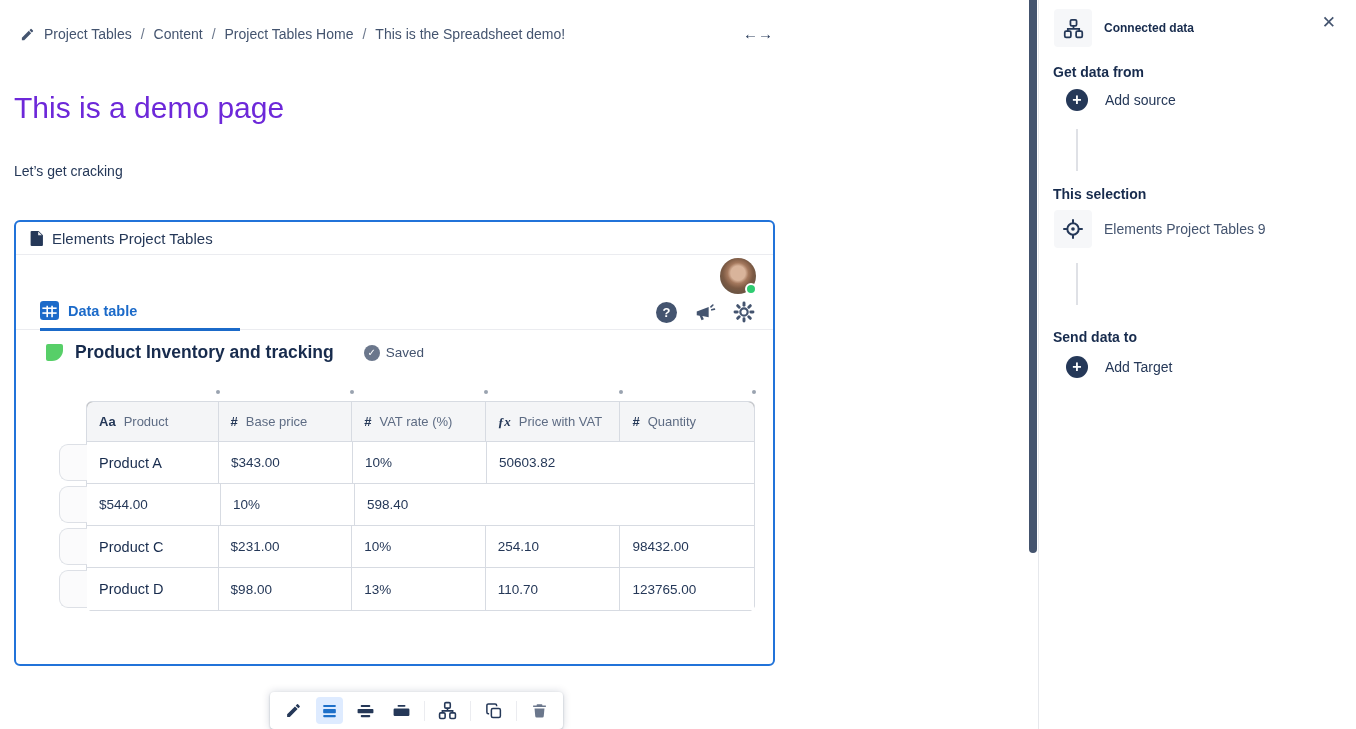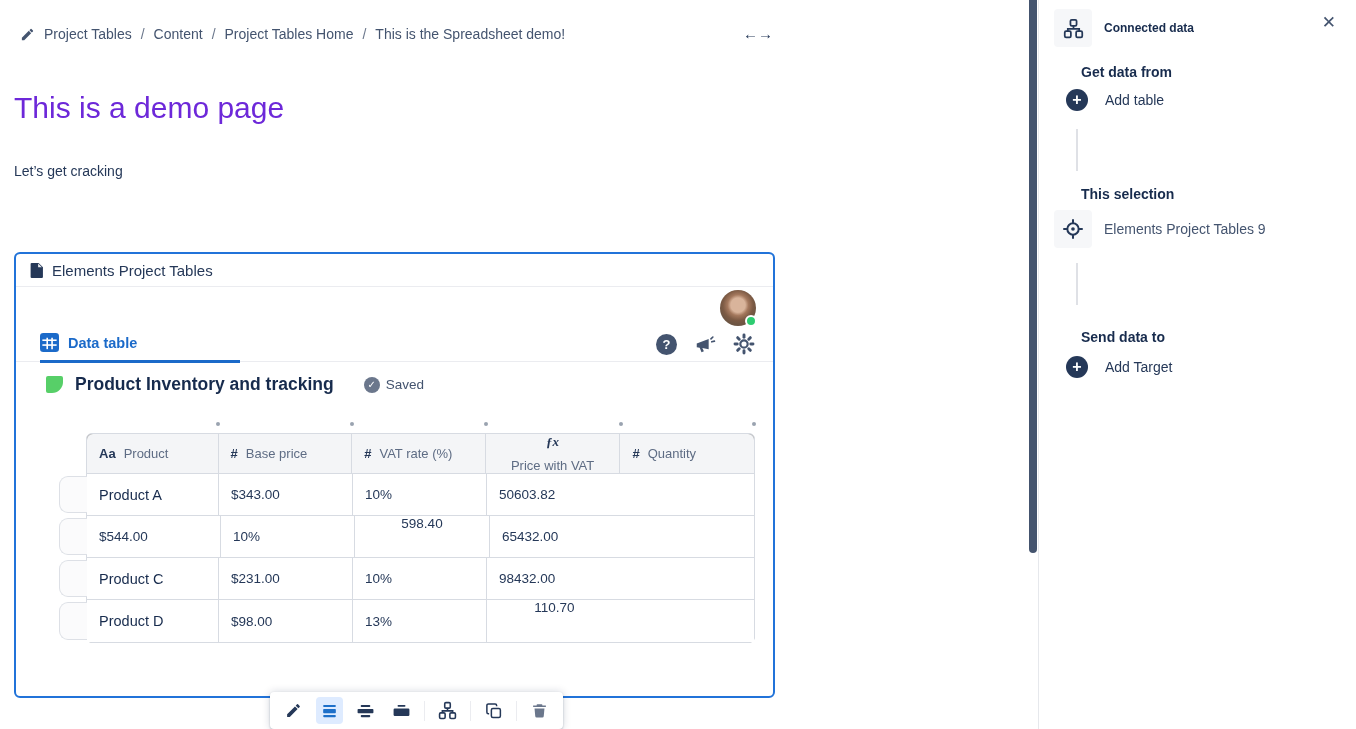--- a/index.html
+++ b/index.html
@@ -14,21 +14,21 @@
   #breadcrumb .crumb { cursor:pointer; }
   #breadcrumb .sep { color:#6B778C; }
   #resize-arrows { top:25px; left:743px; font-size:15px; font-weight:700; color:#253858;
     letter-spacing:0px; cursor:pointer; }
 
   
   #page-title { top:91px; left:14px; font-size:30px; font-weight:500; color:#6d28d9; }
   #page-intro { top:163px; left:14px; font-size:14px; color:#253858; }
 
   
-  #widget { top:252px; left:14px; width:761px; height:446px; background:#fff;
+  #widget { top:220px; left:14px; width:761px; height:446px; background:#fff;
     border:2px solid #2173D9; border-radius:6px;text-align:right; }
   #widget-header { position:absolute; top:0; left:0; right:0; height:33px;
     display:flex; align-items:center; gap:9px; padding-left:14px;
     border-bottom:1px solid #EBECF0; font-size:15px; color:#253858; }
   #avatar { position:absolute; top:36px; right:17px; width:36px; height:36px; border-radius:50%;
     background:
       radial-gradient(circle at 50% 42%, #d9b49b 0 26%, #a4785d 38%, #7c5a44 55%, #6d5543 70%),
       #8e9382; cursor:pointer; }
   #avatar .presence { position:absolute; right:-1px; bottom:-1px; width:12px; height:12px;
     border-radius:50%; background:#2ECC71; border:2px solid #fff; }
@@ -51,21 +51,21 @@
     font-size:10px; display:flex; align-items:center; justify-content:center; }
   #saved-badge .txt { font-size:13.5px; color:#44546F; }
 
   
   #sheet { position:absolute; top:168px; left:70px; width:669px; }
   .col-dot { position:absolute; top:0; width:4px; height:4px; border-radius:50%; background:#9AA3B0; }
   #grid { position:absolute; top:11px; left:0; width:669px; border:1px solid #D7DBE2; border-radius:6px; background:#a3a3a3; }
   .trow { display:flex; position:relative; }
   .tcell { border-right:1px solid #D7DBE2; display:flex; align-items:center; padding:0 12px; }
   .tcell:last-child { border-right:none; }
-  .c0{width:132px;} .c1{width:134px;} .c2{width:134px;} .c3{width:135px;flex-direction:column;} .c4{width:134px;}
+  .c0{width:132px;} .c1{width:134px;} .c2{width:134px;} .c3{width:135px;} .c4{width:134px;}
   #grid .head { height:40px; background:#F4F5F7; border-bottom:1px solid #D7DBE2; border-radius:6px 6px 0 0; }
   #grid .head .tcell { gap:8px; cursor:pointer; background:transparent; }
   .col-ic { font-size:13px; font-weight:700; color:#253858; }
   .col-ic.fx { font-style:italic; font-family:"Liberation Serif", serif; font-weight:700; }
   .col-lab { font-size:13px; color:#5E6C84; }
   #grid .drow { height:42px; border-bottom:1px solid #D7DBE2; background:#fff; }
   #grid .drow:last-child { border-bottom:none; }
   .cell-name { font-size:14.5px; color:#172B4D; }
   .cell-num { font-size:13.5px; color:#253858; }
   .row-handle { position:absolute; left:-28px; top:2px; bottom:2px; width:28px;
@@ -86,21 +86,21 @@
   #scroll-thumb { top:0; left:1029px; width:8px; height:553px; background:#44546E;
     border-radius:0 0 4px 4px; cursor:pointer; }
 
   
   #panel { top:0; left:1040px; width:316px; height:729px; background:#fff; }
   #panel-header { position:absolute; top:9px; left:14px; right:14px; display:flex; align-items:center; }
   .icon-box { width:38px; height:38px; border-radius:4px; background:#F6F7F9;
     display:flex; align-items:center; justify-content:center; }
   #panel-title { margin-left:12px; font-size:12px; font-weight:600; color:#172B4D; }
   #panel-close { position:absolute; top:12px; right:20px; font-size:17px; color:#44546F; cursor:pointer; }
-  .section-label { position:absolute; left:13px; font-size:14px; font-weight:600; color:#172B4D;margin-left:28px; }
+  .section-label { position:absolute; left:13px; font-size:14px; font-weight:600; color:#172B4D; }
   .add-row { position:absolute; left:26px; display:flex; align-items:center; gap:17px; cursor:pointer; }
   .plus-circle { width:22px; height:22px; border-radius:50%; background:#253858; color:#fff;
     display:flex; align-items:center; justify-content:center; font-size:16px; font-weight:700; line-height:1; }
   .add-label { font-size:14px; font-weight:500; color:#253858; }
   .vline { position:absolute; left:36px; width:2px; height:42px; background:#DFE1E6; }
   #selection-row { position:absolute; top:210px; left:14px; display:flex; align-items:center; gap:12px; cursor:pointer; }
   #selection-label { font-size:14px; color:#44546F; }
 
   svg { display:block; }
 </style>
@@ -237,35 +237,36 @@
           <div class="tcell c0 cell-name">Product A</div>
           <div class="tcell c1 cell-num">$343.00</div>
           <div class="tcell c2 cell-num">10%</div>
           <div class="tcell c4 cell-num">50603.82</div>
         </div>
         <div class="trow drow">
           <span class="row-handle"></span>
           <div class="tcell c1 cell-num">$544.00</div>
           <div class="tcell c2 cell-num">10%</div>
           <div class="tcell c3 cell-num">598.40</div>
-          <div class="tcell c4 cell-num">65432.00</div>
         </div>
         <div class="trow drow">
           <span class="row-handle"></span>
           <div class="tcell c0 cell-name">Product C</div>
           <div class="tcell c1 cell-num">$231.00</div>
           <div class="tcell c2 cell-num">10%</div>
+          <div class="tcell c3 cell-num">254.10</div>
           <div class="tcell c4 cell-num">98432.00</div>
         </div>
         <div class="trow drow">
           <span class="row-handle"></span>
           <div class="tcell c0 cell-name">Product D</div>
           <div class="tcell c1 cell-num">$98.00</div>
           <div class="tcell c2 cell-num">13%</div>
           <div class="tcell c3 cell-num">110.70</div>
+          <div class="tcell c4 cell-num">123765.00</div>
         </div>
       </div>
 
     </div>
   </div>
 
   <div id="toolbar" class="abs">
     <span class="tb-btn">
       <svg width="17" height="17" viewBox="0 0 24 24">
           <path fill="#253858" d="M3 17.25V21h3.75L17.81 9.94l-3.75-3.75L3 17.25zM20.71 7.04a1 1 0 0 0 0-1.41l-2.34-2.34a1 1 0 0 0-1.41 0l-1.83 1.83 3.75 3.75 1.83-1.83z"></path>
@@ -334,21 +335,21 @@
             <path d="M12 9v3.5M5.5 15v-2.5h13V15"></path>
           </svg>
       </span>
       <span id="panel-title">Connected data</span>
     </div>
     <span id="panel-close">✕</span>
 
     <span class="section-label" style="top:64px">Get data from</span>
     <div class="add-row" style="top:89px">
       <span class="plus-circle">+</span>
-      <span class="add-label">Add table</span>
+      <span class="add-label">Add source</span>
     </div>
 
     <span class="vline" style="top:129px"></span>
 
     <span class="section-label" style="top:186px">This selection</span>
     <div id="selection-row">
       <span class="icon-box">
         <svg width="22" height="22" viewBox="0 0 24 24">
             <circle cx="12" cy="12" r="6.2" fill="none" stroke="#253858" stroke-width="2.2"></circle>
             <circle cx="12" cy="12" r="2" fill="#253858"></circle>

